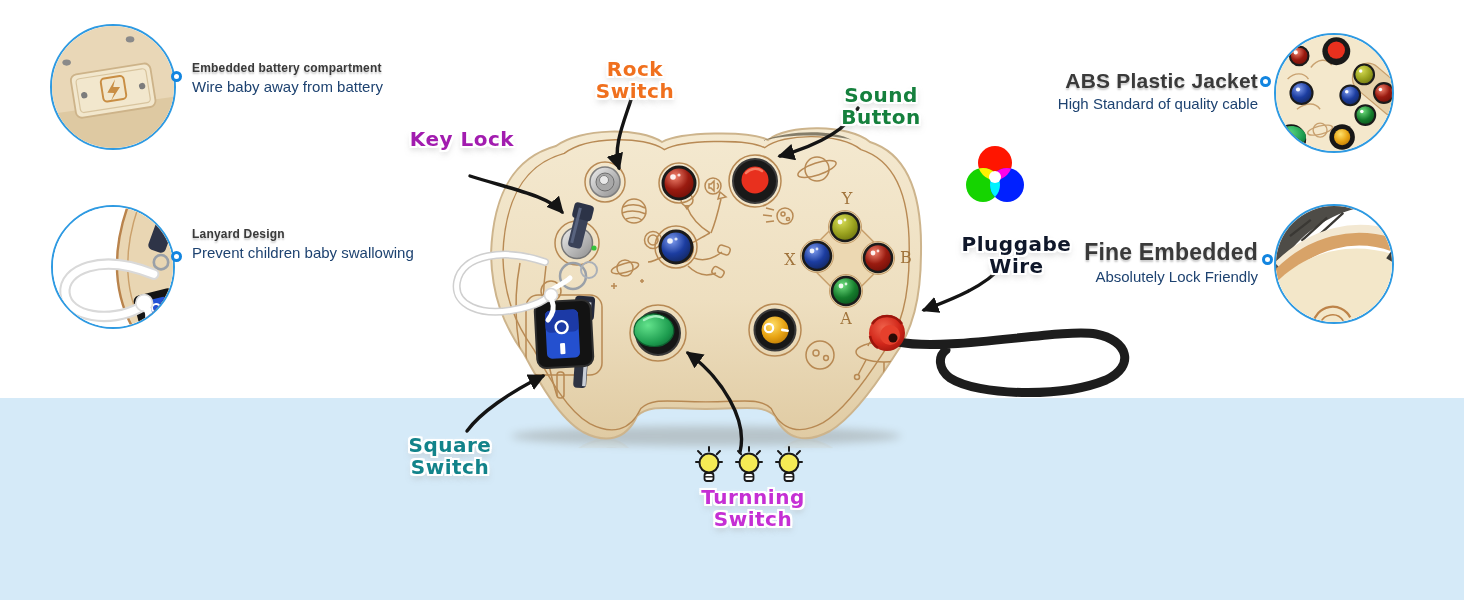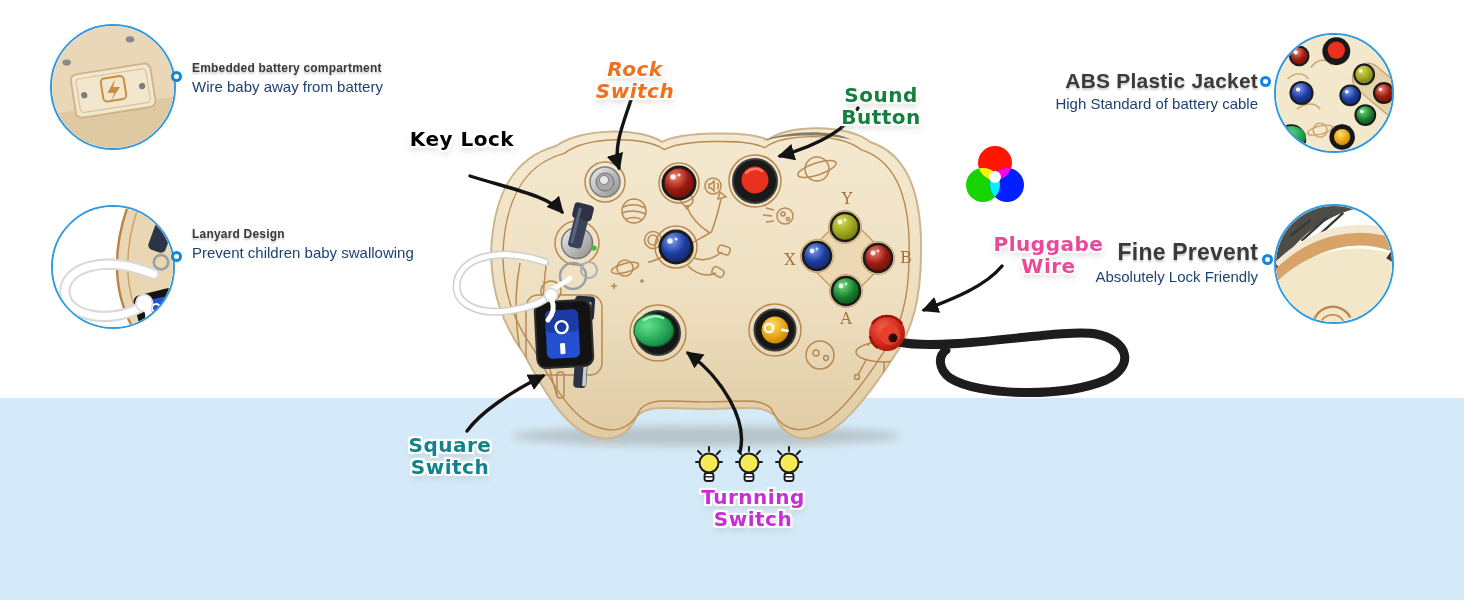--- a/index.html
+++ b/index.html
@@ -426,37 +426,37 @@
     <div class="subtitle">Wire baby away from battery</div>
   </div>
 
   <div class="callout" style="left:192px;top:228px;width:240px;">
     <div class="headline">Lanyard Design</div>
     <div class="subtitle">Prevent children baby swallowing</div>
   </div>
 
   <div class="callout right" style="right:206px;top:70px;width:260px;">
     <div class="headline">ABS Plastic Jacket</div>
-    <div class="subtitle">High Standard of battery cable</div>
+    <div class="subtitle">High Standard of quality cable</div>
   </div>
 
   <div class="callout right fine" style="right:206px;top:240px;width:260px;">
-    <div class="headline">Fine Prevent</div>
+    <div class="headline">Fine Embedded</div>
     <div class="subtitle">Absolutely Lock Friendly</div>
   </div>
 
-  <div class="comic" style="left: 565px; top: 58px; width: 140px; color: rgb(240, 112, 30); font-style: italic;">Rock Switch</div>
+  <div class="comic" style="left: 565px; top: 58px; width: 140px; color: rgb(240, 112, 30);">Rock Switch</div>
 
   <div class="comic" style="left: 811px; top: 84px; width: 140px; color: #15803d;">Sound Button</div>
 
-  <div class="comic" style="left: 377px; top: 128px; width: 170px; color: #000000;">
+  <div class="comic" style="left: 377px; top: 128px; width: 170px; color: #a21caf;">
     <div>Key Lock</div>
   </div>
 
-  <div class="comic" style="left: 971px; top: 233px; width: 155px; color: #ec4899;">Pluggabe Wire</div>
+  <div class="comic" style="left: 939px; top: 233px; width: 155px; color: #0f172a;">Pluggabe Wire</div>
 
   <div class="comic" style="left: 380px; top: 434px; width: 140px; color: rgb(18, 131, 138);">Square Switch</div>
 
   <div class="comic" style="left: 673px; top: 486px; width: 160px; color: rgb(197, 47, 212);">Turnning Switch</div>
 
   <svg class="icon-abs" style="left:962px;top:144px;" width="66" height="62" viewBox="0 0 66 62">
     <defs>
       <clipPath id="cpR">
           <circle cx="33" cy="19" r="17"></circle>
         </clipPath>

